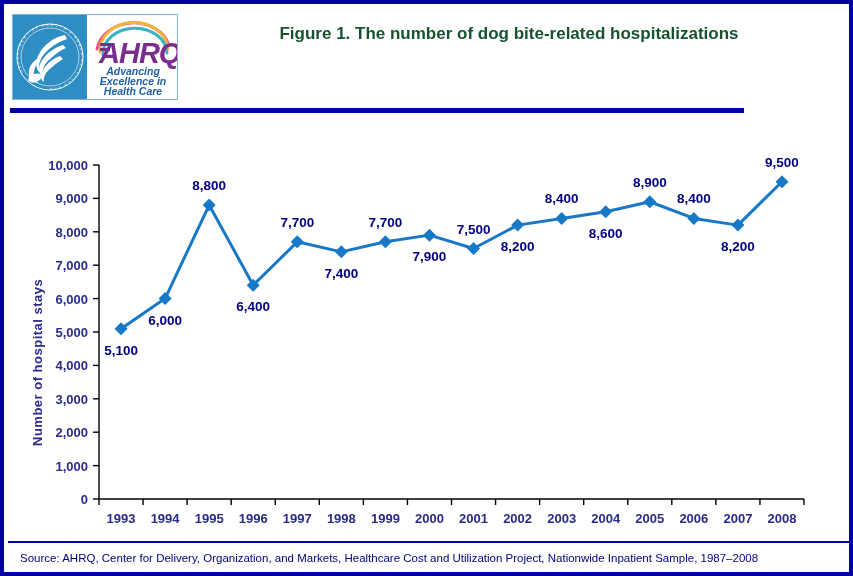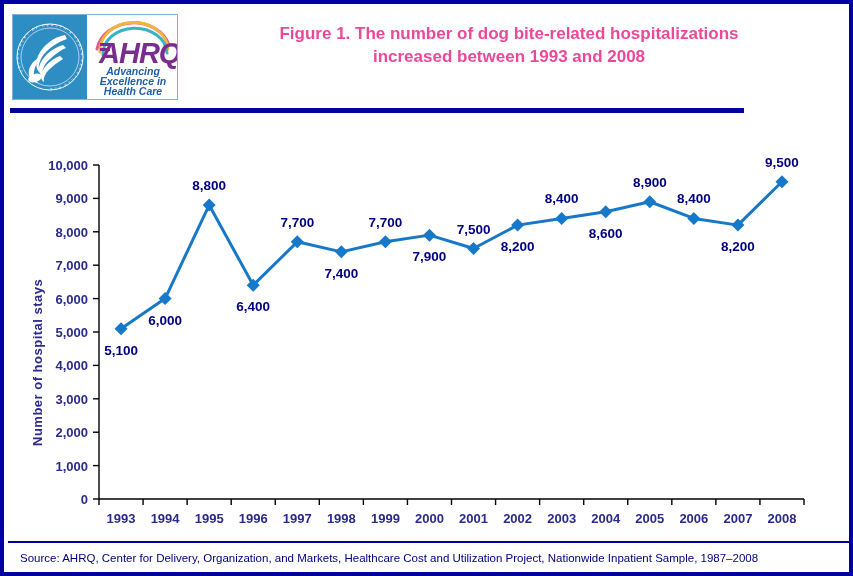--- a/index.html
+++ b/index.html
@@ -54,21 +54,21 @@
     overflow: hidden;
   }
   #ahrq-mark svg { display: block; }
 
   #title {
     position: absolute;
     left: 190px;
     top: 18px;
     width: 630px;
     text-align: center;
-    color: #ec4899;
+    color: #14532d;
     font-weight: bold;
     font-size: 17px;
     line-height: 23px;
     font-family: "Liberation Sans", sans-serif;
   }
   #title-rule {
     position: absolute;
     left: 6px;
     top: 104px;
     width: 734px;
@@ -180,21 +180,20 @@
             <text x="46" y="60">Advancing</text>
             <text x="46" y="70">Excellence in</text>
             <text x="46" y="80">Health Care</text>
           </g>
         </svg>
       </div>
     </div>
 
     <div id="title">
       <div>Figure 1. The number of dog bite-related hospitalizations</div>
-      <div>increased between 1993 and 2008</div>
     </div>
 
     <div id="title-rule"></div>
   </div>
 
   <div id="chart-area">
     <svg id="chart-svg" width="845" height="420" viewBox="0 0 845 420" aria-hidden="false">
       <g id="y-axis-title-g">
         <text id="y-axis-title-text" x="0" y="0" transform="translate(38,330) rotate(-90)" fill="#2A2A8C" font-family="Liberation Sans, sans-serif" font-weight="bold" font-size="13" letter-spacing="0.5">Number of hospital stays</text>
       </g>

